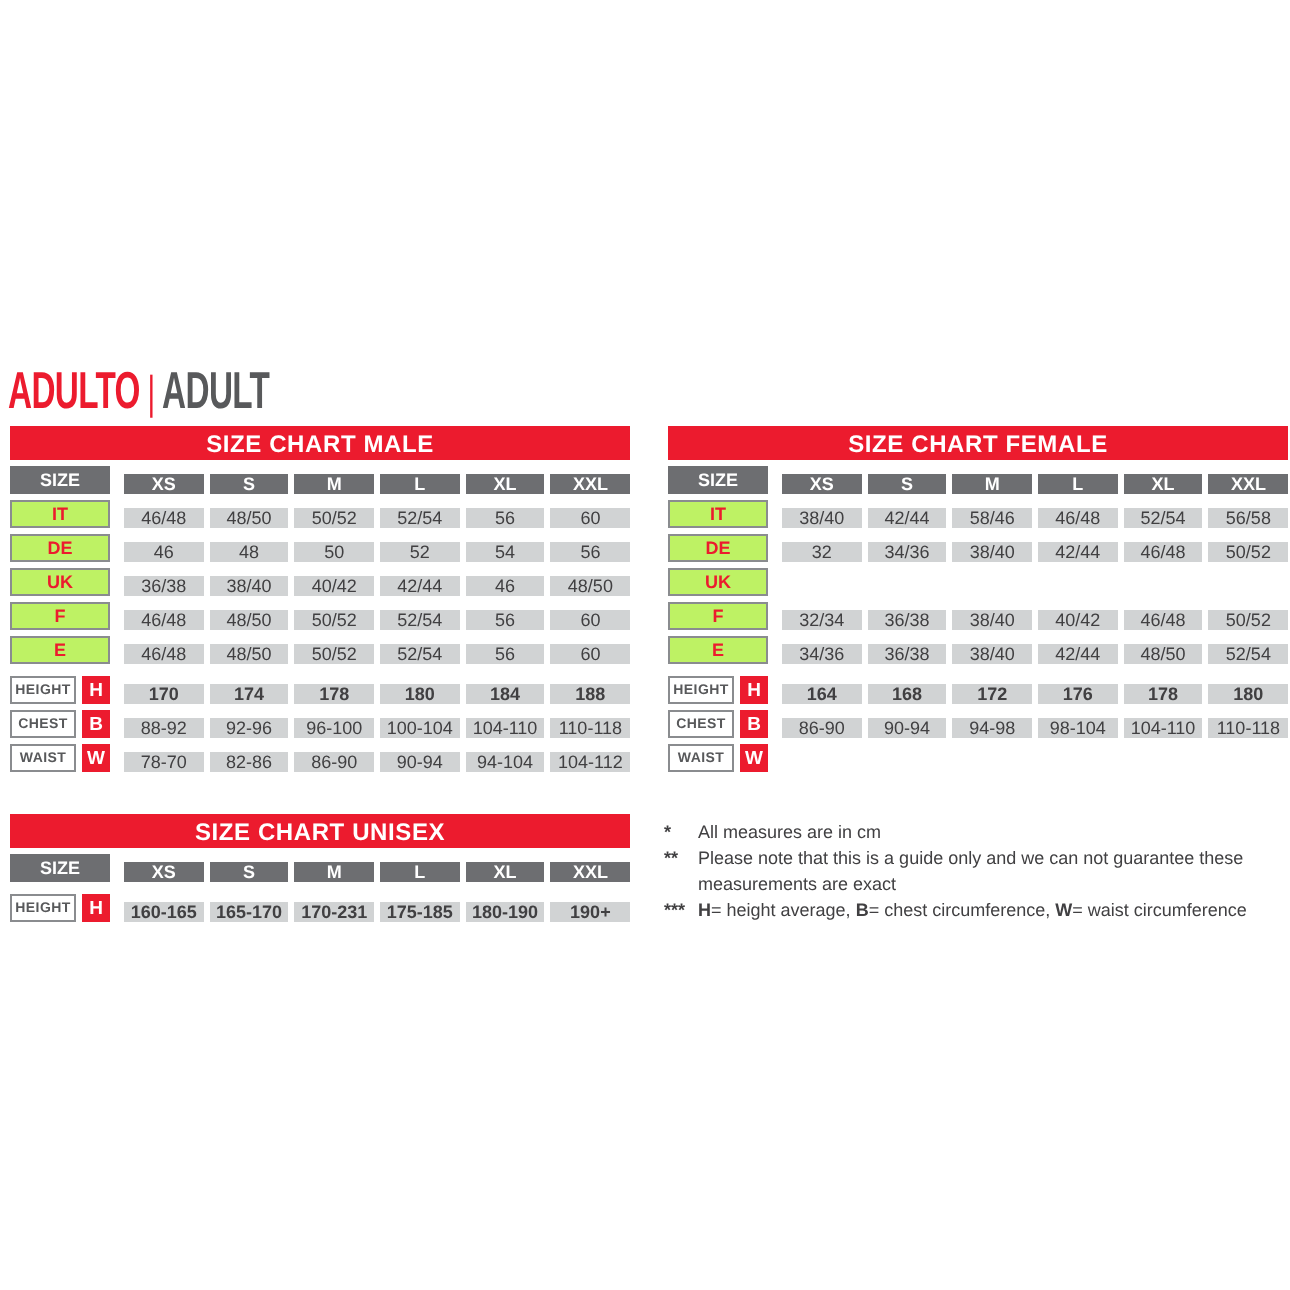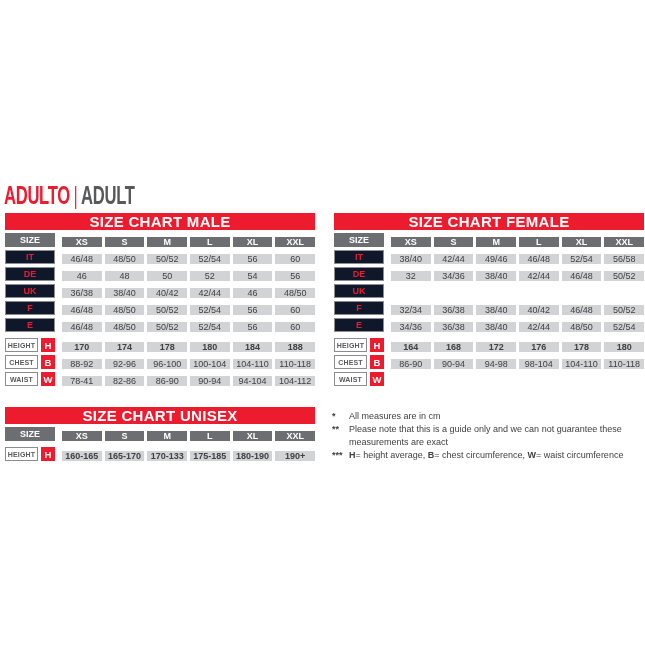--- a/index.html
+++ b/index.html
@@ -13,28 +13,28 @@
   .title .red{color:#EC1B2E;}
   .title .sep{color:#EC1B2E;font-weight:normal;margin:0 6px;font-size:23px;}
   .title .gray{color:#58595B;}
 
   
   .size-table{position:absolute;width:310px;}
   #table-male{left:5px;top:213px;}
   #table-female{left:334px;top:213px;}
   #table-unisex{left:5px;top:407px;}
 
-  .banner{height:17px;background:#EC1B2E;color:#ffffff;font-weight:bold;font-size:15px;
+  .banner{height:17px;background:#EC1B2E;color:#ffffff;font-weight:bold;font-size:12px;
           letter-spacing:0.3px;display:flex;align-items:center;justify-content:center;
           margin-bottom:3px;}
   .trow{display:flex;height:14px;margin-bottom:3px;}
   .lbl{width:50px;flex:none;margin-right:7px;display:flex;align-items:center;
        justify-content:center;font-size:9px;font-weight:bold;box-sizing:border-box;}
   .lbl.dark{background:#6D6E71;color:#ffffff;}
-  .lbl.outline{background:#0f172a;border:1px solid #8a8c8f;color:#EC1B2E;}
+  .lbl.outline{background:#bef264;border:1px solid #8a8c8f;color:#EC1B2E;}
   .cells{display:flex;flex:1;gap:3px;align-items:flex-end;}
   .dcell{flex:1;background:#D1D3D4;color:#414042;display:flex;align-items:center;
          justify-content:center;font-size:9px;}
   .dcell.dark{background:#6D6E71;color:#ffffff;font-weight:bold;}
   .lbl.mlbl{border:none;background:none;align-items:stretch;justify-content:flex-start;
             gap:3px;}
   .mname{flex:1;border:1px solid #8a8c8f;background:#ffffff;color:#58595B;font-size:7px;
          font-weight:bold;display:flex;align-items:center;justify-content:center;
          letter-spacing:0.2px;box-sizing:border-box;}
   .msq{width:14px;flex:none;background:#EC1B2E;color:#ffffff;font-size:9.5px;
@@ -155,21 +155,21 @@
           <div class="dcell">104-110</div>
           <div class="dcell">110-118</div>
         </div>
       </div>
       <div class="trow">
         <div class="lbl mlbl">
           <div class="mname">WAIST</div>
           <div class="msq">W</div>
         </div>
         <div class="cells">
-          <div class="dcell">78-41</div>
+          <div class="dcell">78-70</div>
           <div class="dcell">82-86</div>
           <div class="dcell">86-90</div>
           <div class="dcell">90-94</div>
           <div class="dcell">94-104</div>
           <div class="dcell">104-112</div>
         </div>
       </div>
     </div>
 
   <div class="size-table" id="table-female">
@@ -183,21 +183,21 @@
           <div class="dcell dark">L</div>
           <div class="dcell dark">XL</div>
           <div class="dcell dark">XXL</div>
         </div>
       </div>
       <div class="trow">
         <div class="lbl outline">IT</div>
         <div class="cells">
           <div class="dcell">38/40</div>
           <div class="dcell">42/44</div>
-          <div class="dcell">49/46</div>
+          <div class="dcell">58/46</div>
           <div class="dcell">46/48</div>
           <div class="dcell">52/54</div>
           <div class="dcell">56/58</div>
         </div>
       </div>
       <div class="trow">
         <div class="lbl outline">DE</div>
         <div class="cells">
           <div class="dcell">32</div>
           <div class="dcell">34/36</div>
@@ -284,21 +284,21 @@
       </div>
       <div class="mspacer"></div>
       <div class="trow">
         <div class="lbl mlbl">
           <div class="mname">HEIGHT</div>
           <div class="msq">H</div>
         </div>
         <div class="cells">
           <div class="dcell" style="font-weight: bold;">160-165</div>
           <div class="dcell" style="font-weight: bold;">165-170</div>
-          <div class="dcell" style="font-weight: bold;">170-133</div>
+          <div class="dcell" style="font-weight: bold;">170-231</div>
           <div class="dcell" style="font-weight: bold;">175-185</div>
           <div class="dcell" style="font-weight: bold;">180-190</div>
           <div class="dcell" style="font-weight: bold;">190+</div>
         </div>
       </div>
     </div>
 
   <div class="notes">
     <div class="note">
       <span class="marker">*</span>

